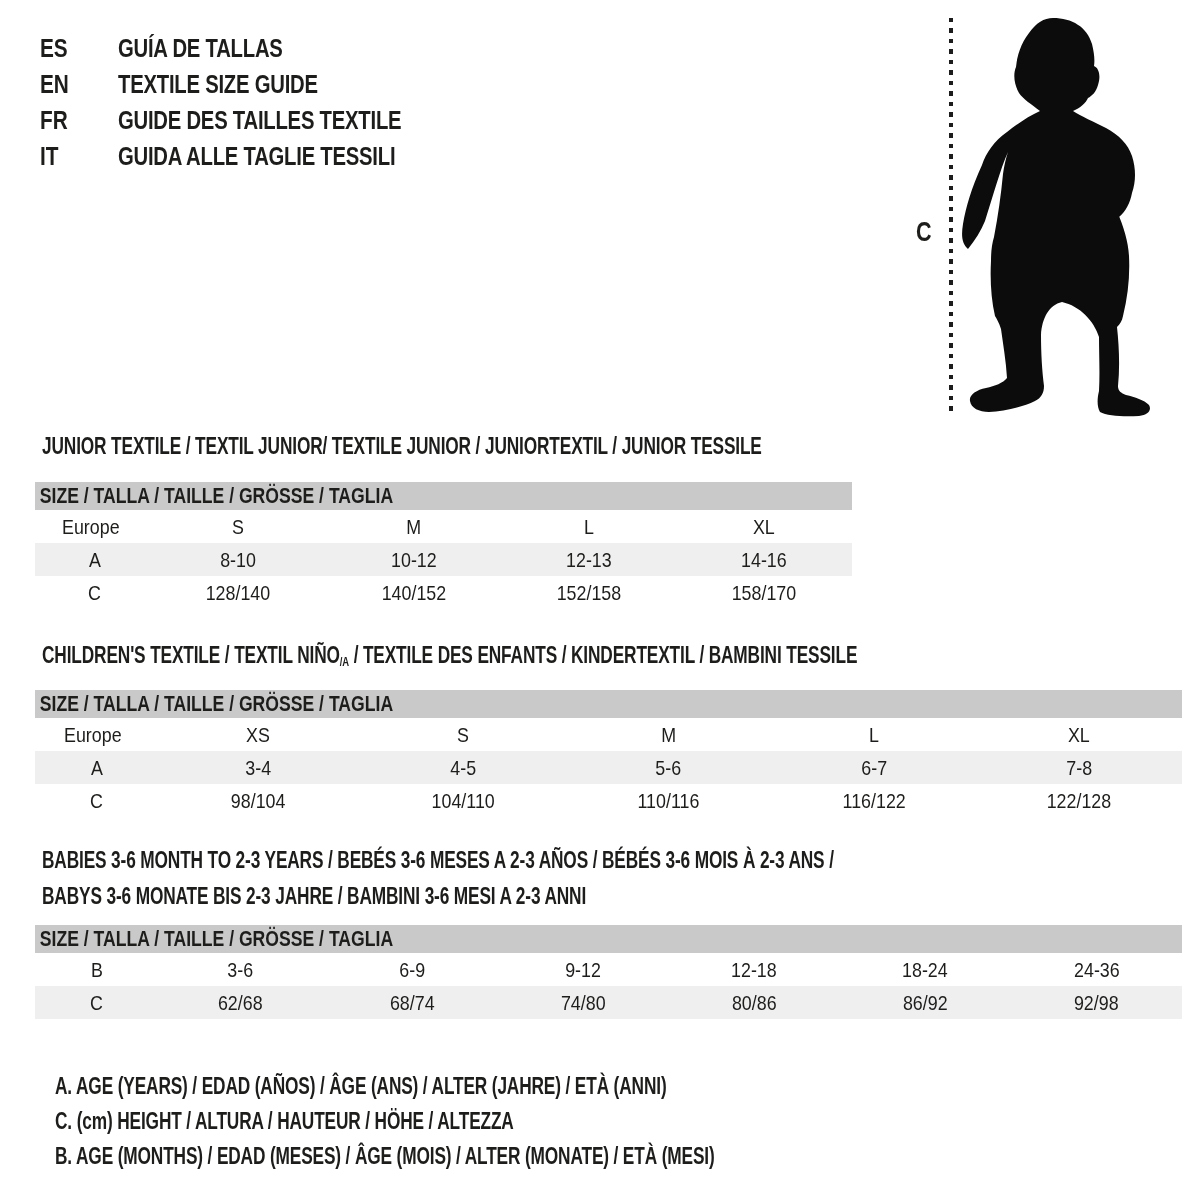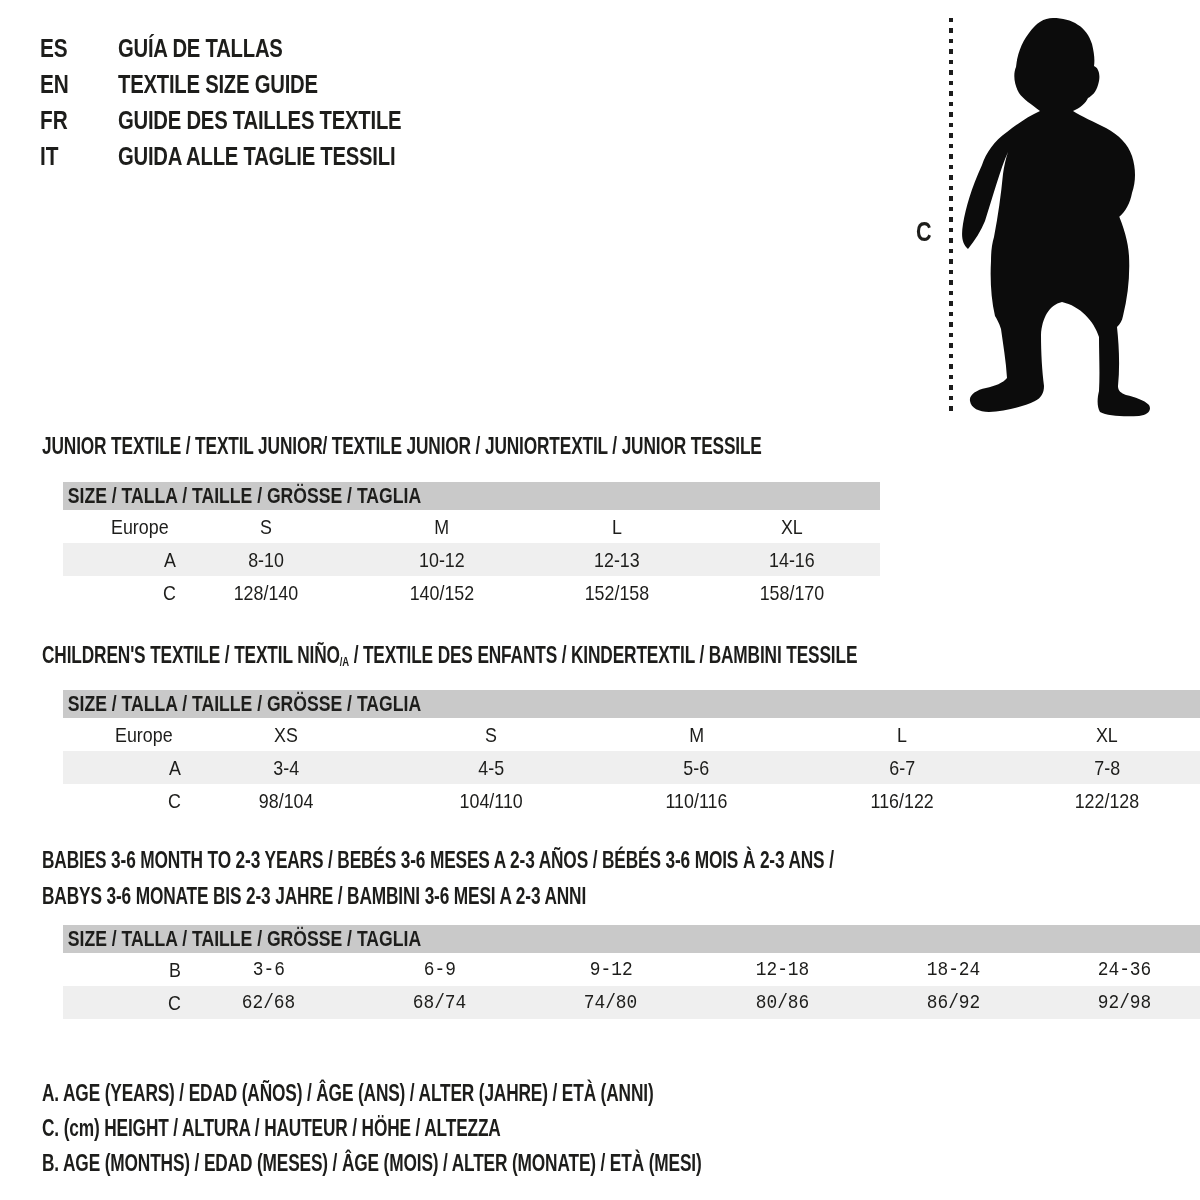--- a/index.html
+++ b/index.html
@@ -25,36 +25,36 @@
   .height-label{left:916px;top:217px;font-size:27px;font-weight:700;
     transform:scaleX(.8);transform-origin:left center;}
   .silhouette{left:940px;top:10px;width:250px;height:415px;}
 
   
   .sec-title{font-size:24px;font-weight:700;white-space:nowrap;
     transform:scaleX(.72);transform-origin:left center;letter-spacing:-.2px;}
   .sub{font-size:.55em;vertical-align:-0.25em;}
 
   
-  .sizetable{left:35px;margin-left:28px;}
+  .sizetable{left:35px;}
   .band{height:28px;background:#c9c9c9;display:flex;align-items:center;}
   .band span{font-size:22px;font-weight:700;padding-left:6px;white-space:nowrap;
     display:inline-block;transform:scaleX(.80);transform-origin:left center;}
   .trow{display:flex;height:33px;align-items:center;}
   .trow.alt{background:#efefef;}
   .tc{text-align:center;font-size:21px;}
   .tc span{display:inline-block;transform:scaleX(.85);transform-origin:center;white-space:nowrap;}
-  .c0{padding-left:6px;text-align:right;font-size:21px;}
+  .c0{padding-left:6px;text-align:center;font-size:21px;}
   .c0 span{display:inline-block;transform:scaleX(.85);transform-origin:left center;white-space:nowrap;}
   .t1 .c0{width:13.5%;} .t1 .tc{width:21.625%;}
   .t2 .c0{width:10%;}   .t2 .tc{width:18%;}
-  .t3 .c0{width:10%;}   .t3 .tc{width:15%;font-family:Liberation Mono, monospace;}
-
-  
-  .legend-line{height:35px;display:flex;align-items:flex-end;}
+  .t3 .c0{width:10%;}   .t3 .tc{width:15%;}
+
+  
+  .legend-line{height:35px;display:flex;align-items:flex-start;margin-left:13px;}
   .legend-line span{font-size:24px;font-weight:700;white-space:nowrap;
     display:inline-block;transform:scaleX(.72);transform-origin:left center;letter-spacing:-.2px;}
 </style>
 </head>
 <body>
 
 <div class="abs lang-list">
   <div class="lang-row">
     <span class="lang-code">ES</span>
     <span class="lang-label">GUÍA DE TALLAS</span>

